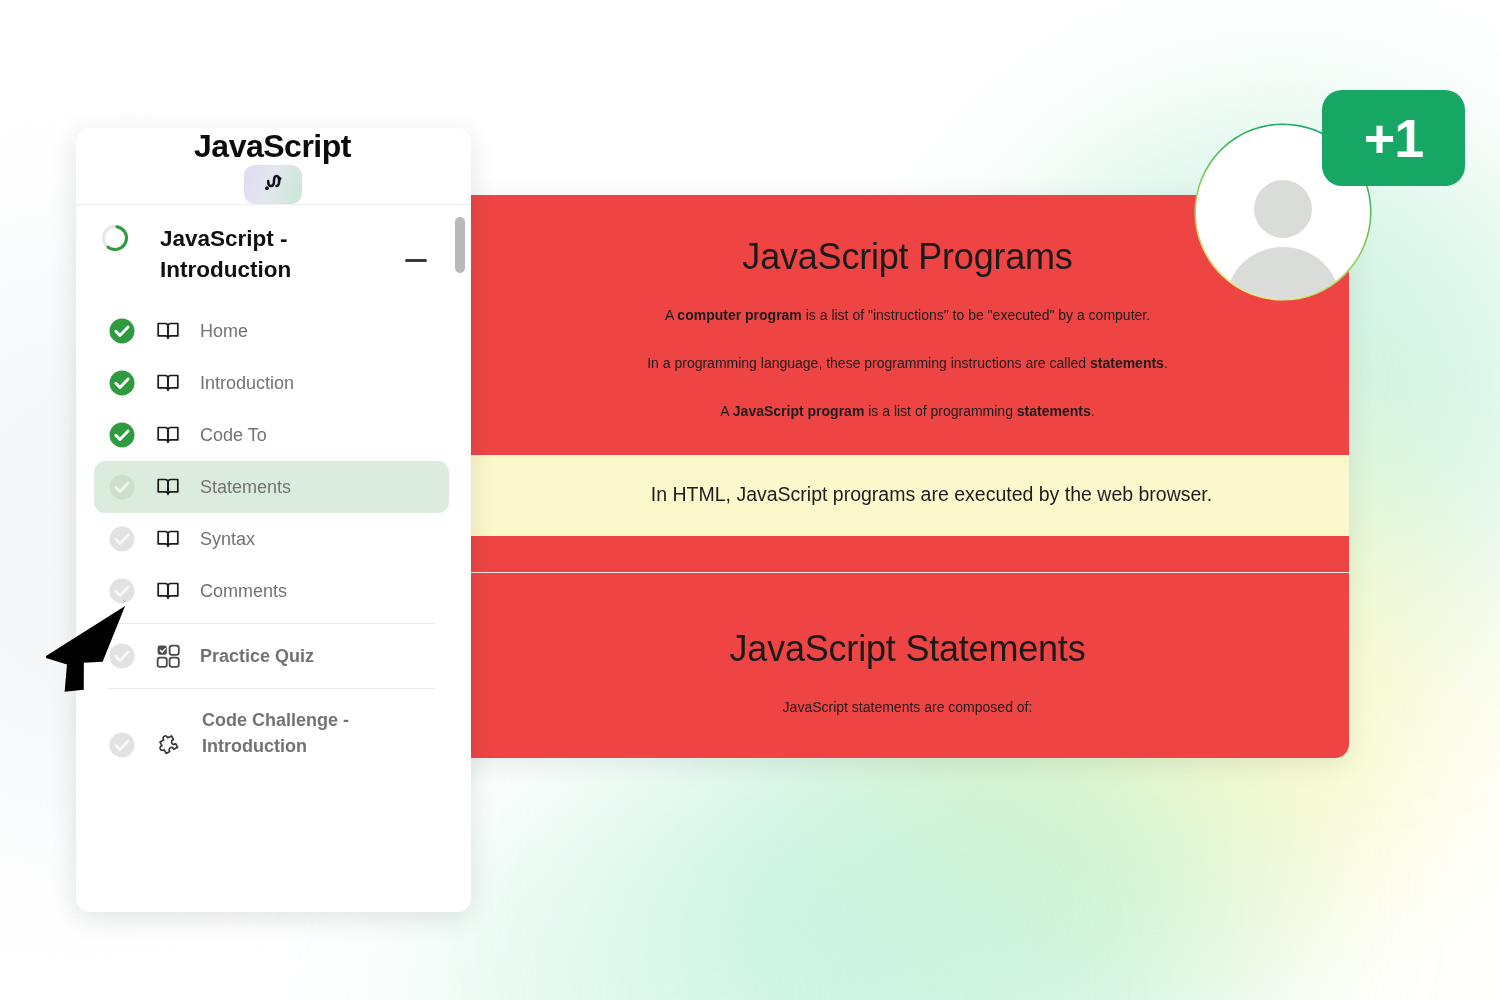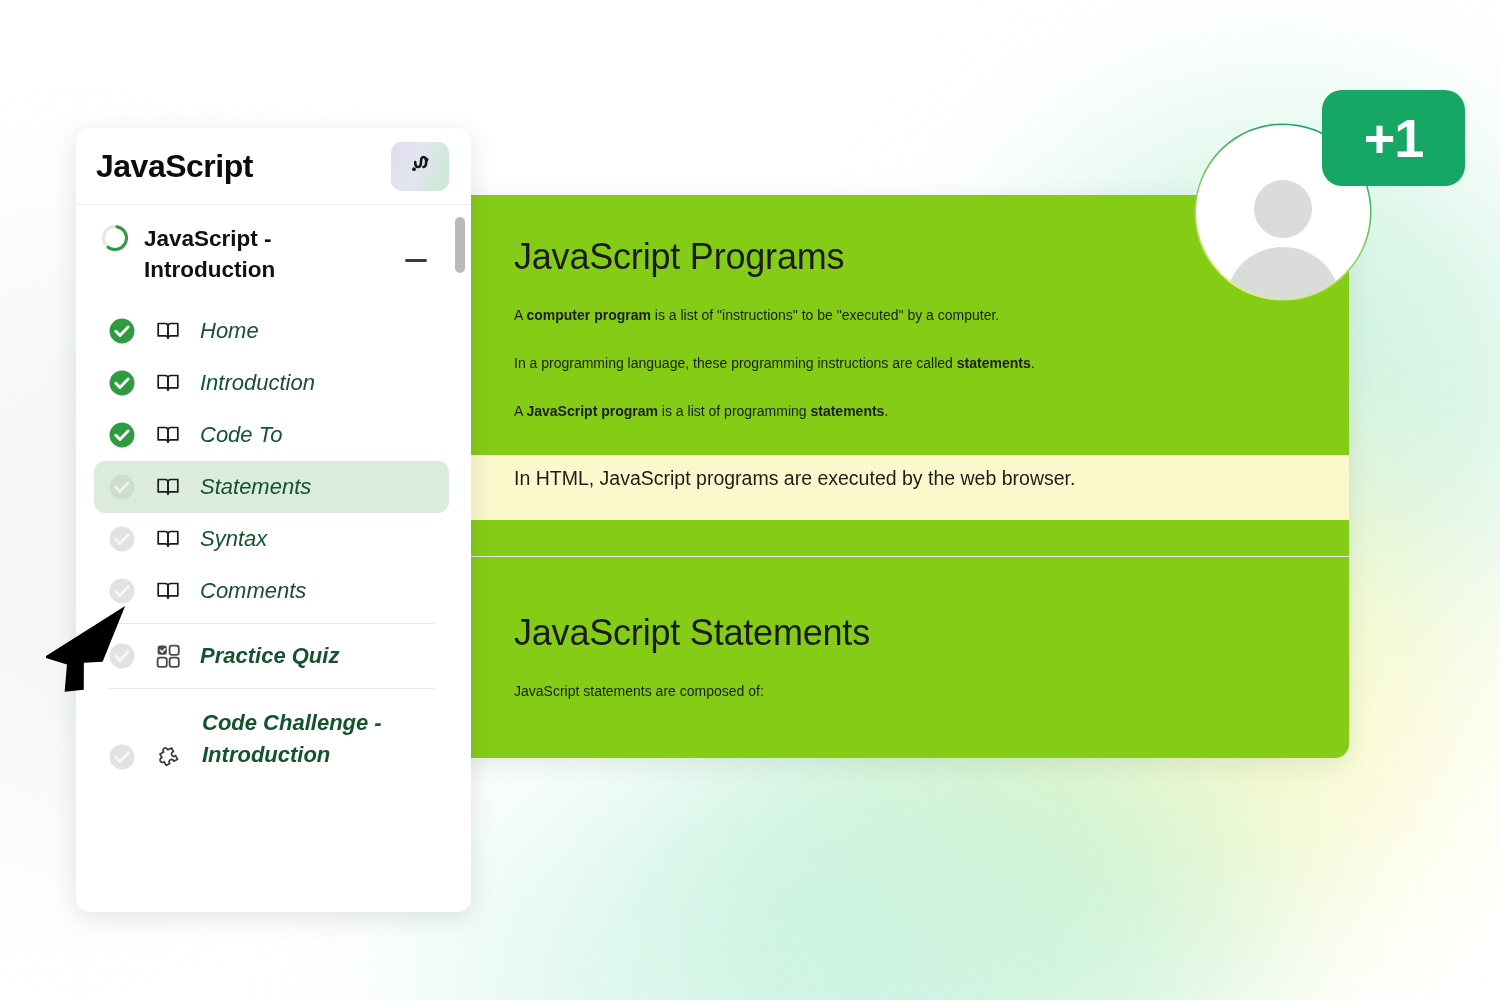--- a/index.html
+++ b/index.html
@@ -34,24 +34,25 @@
   .blob-mint-bl { left: 420px;  bottom: -190px; width: 560px; height: 400px;
                   background: rgba(196, 242, 222, .45); }
   .blob-soft-l  { left: -180px; top: 240px; width: 520px; height: 600px;
                   background: rgba(244, 246, 248, .9); }
 
   
   .content-card {
     position: absolute;
     left: 264px; top: 195px;
     width: 1085px; height: 563px;
-    background: #84cc16;
+    background: #ef4444;
     border-radius: 14px;
     box-shadow: 0 6px 26px rgba(40, 55, 45, .10);
     overflow: hidden;
+    text-align: center;
   }
   .content-inner { padding: 42px 48px 0 250px; }
 
   .h-title {
     font-size: 36px;
     font-weight: 400;
     color: #1b1b1b;
     letter-spacing: -.2px;
     line-height: 1.1;
   }
@@ -60,21 +61,21 @@
     color: #1d1d1d;
     line-height: 1.45;
     margin-top: 28px;
   }
   .para b { font-weight: 700; }
 
   .note-bar {
     margin: 34px 0 0 -250px;
     width: 1085px;
     background: #fbf8cc;
-    padding: 12px 0 30px 250px;
+    padding: 28px 0 30px 250px;
     font-size: 19.5px;
     color: #1d1d1d;
   }
   .divider-rule {
     margin: 36px 0 0 -250px;
     width: 1085px;
     height: 1px;
     background: #e8e8e8;
   }
   .h-title.second { margin-top: 56px; }
@@ -89,20 +90,21 @@
     box-shadow: 0 6px 26px rgba(40, 55, 45, .13);
     overflow: hidden;
   }
   .sb-header {
     height: 77px;
     display: flex;
     align-items: center;
     justify-content: space-between;
     padding: 0 22px 0 20px;
     border-bottom: 1px solid #ededf2;
+    flex-direction: column;
   }
   .sb-title {
     font-size: 32px;
     font-weight: 700;
     color: #0c0c0c;
     letter-spacing: -.5px;
   }
   .sb-logo {
     width: 58px; height: 49px;
     border-radius: 11px;
@@ -113,21 +115,21 @@
   .sb-body {
     position: relative;
     height: 707px;
     padding: 18px 22px 0 18px;
   }
 
   
   .module-row {
     display: flex;
     align-items: flex-start;
-    gap: 14px;
+    gap: 30px;
     padding: 0 6px 0 6px;
     position: relative;
   }
   .module-title {
     font-size: 22.5px;
     font-weight: 700;
     color: #101010;
     line-height: 1.38;
     max-width: 200px;
   }
@@ -144,24 +146,23 @@
   .lesson {
     display: flex;
     align-items: center;
     gap: 18px;
     height: 52px;
     padding: 0 14px;
     border-radius: 11px;
   }
   .lesson.active { background: #dcecdc; }
   .lesson-label {
-    font-size: 22px;
-    color: #14532d;
+    font-size: 18px;
+    color: #737373;
     font-weight: 400;
-    font-style: italic;
   }
   .lesson.bold .lesson-label { font-weight: 700; }
   .lesson.multi {
     height: auto;
     align-items: flex-end;
     padding-top: 12px;
     padding-bottom: 12px;
   }
   .lesson.multi .lesson-label {
     font-weight: 700;

